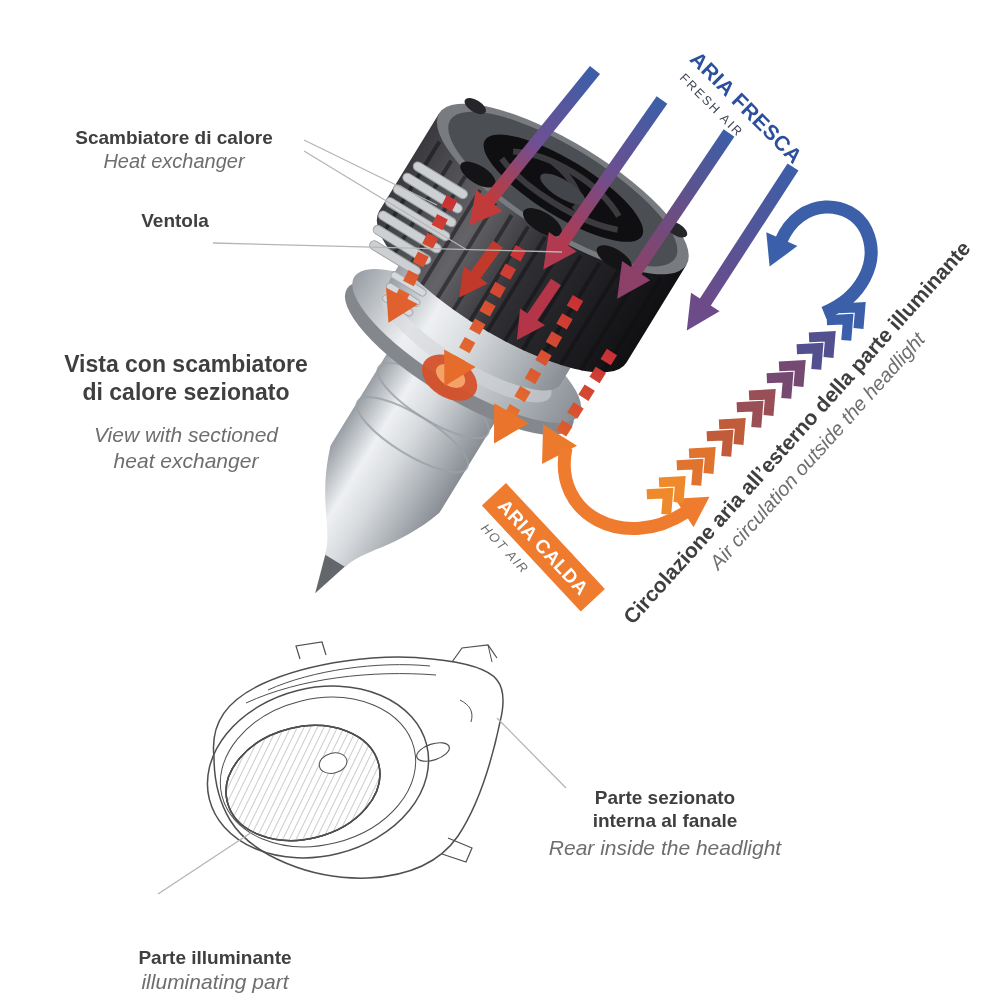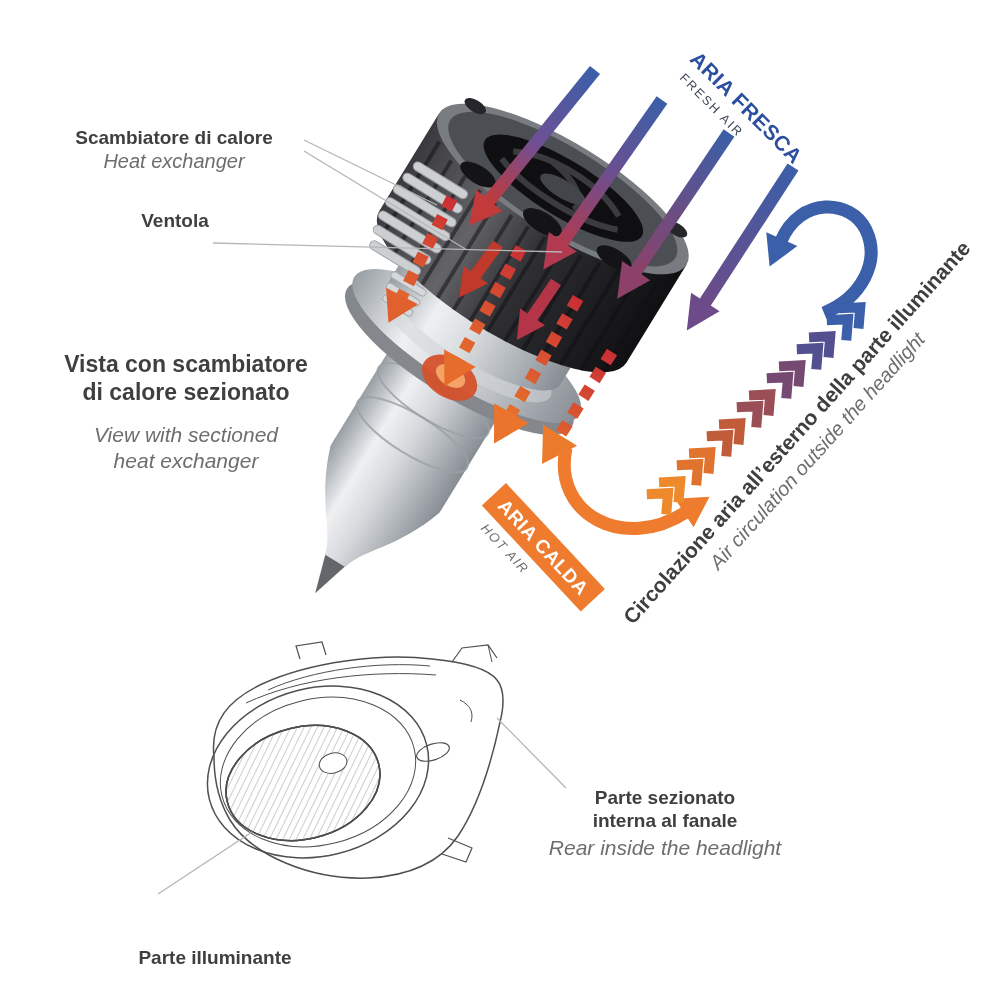--- a/index.html
+++ b/index.html
@@ -290,15 +290,16 @@
   </div>
 
   <div class="label" style="left:520px; top:786px; width:290px;">
     <div class="it fs22">Parte sezionato</div>
     <div class="it fs22">interna al fanale</div>
     <div class="en fs21" style="margin-top:3px;font-style:italic;">Rear inside the headlight</div>
   </div>
 
   <div class="label" style="left:80px; top:946px; width:270px;">
     <div class="it fs22">Parte illuminante</div>
+    <div class="en fs21">illuminating part</div>
   </div>
 
 </div>
 
 </body></html>

